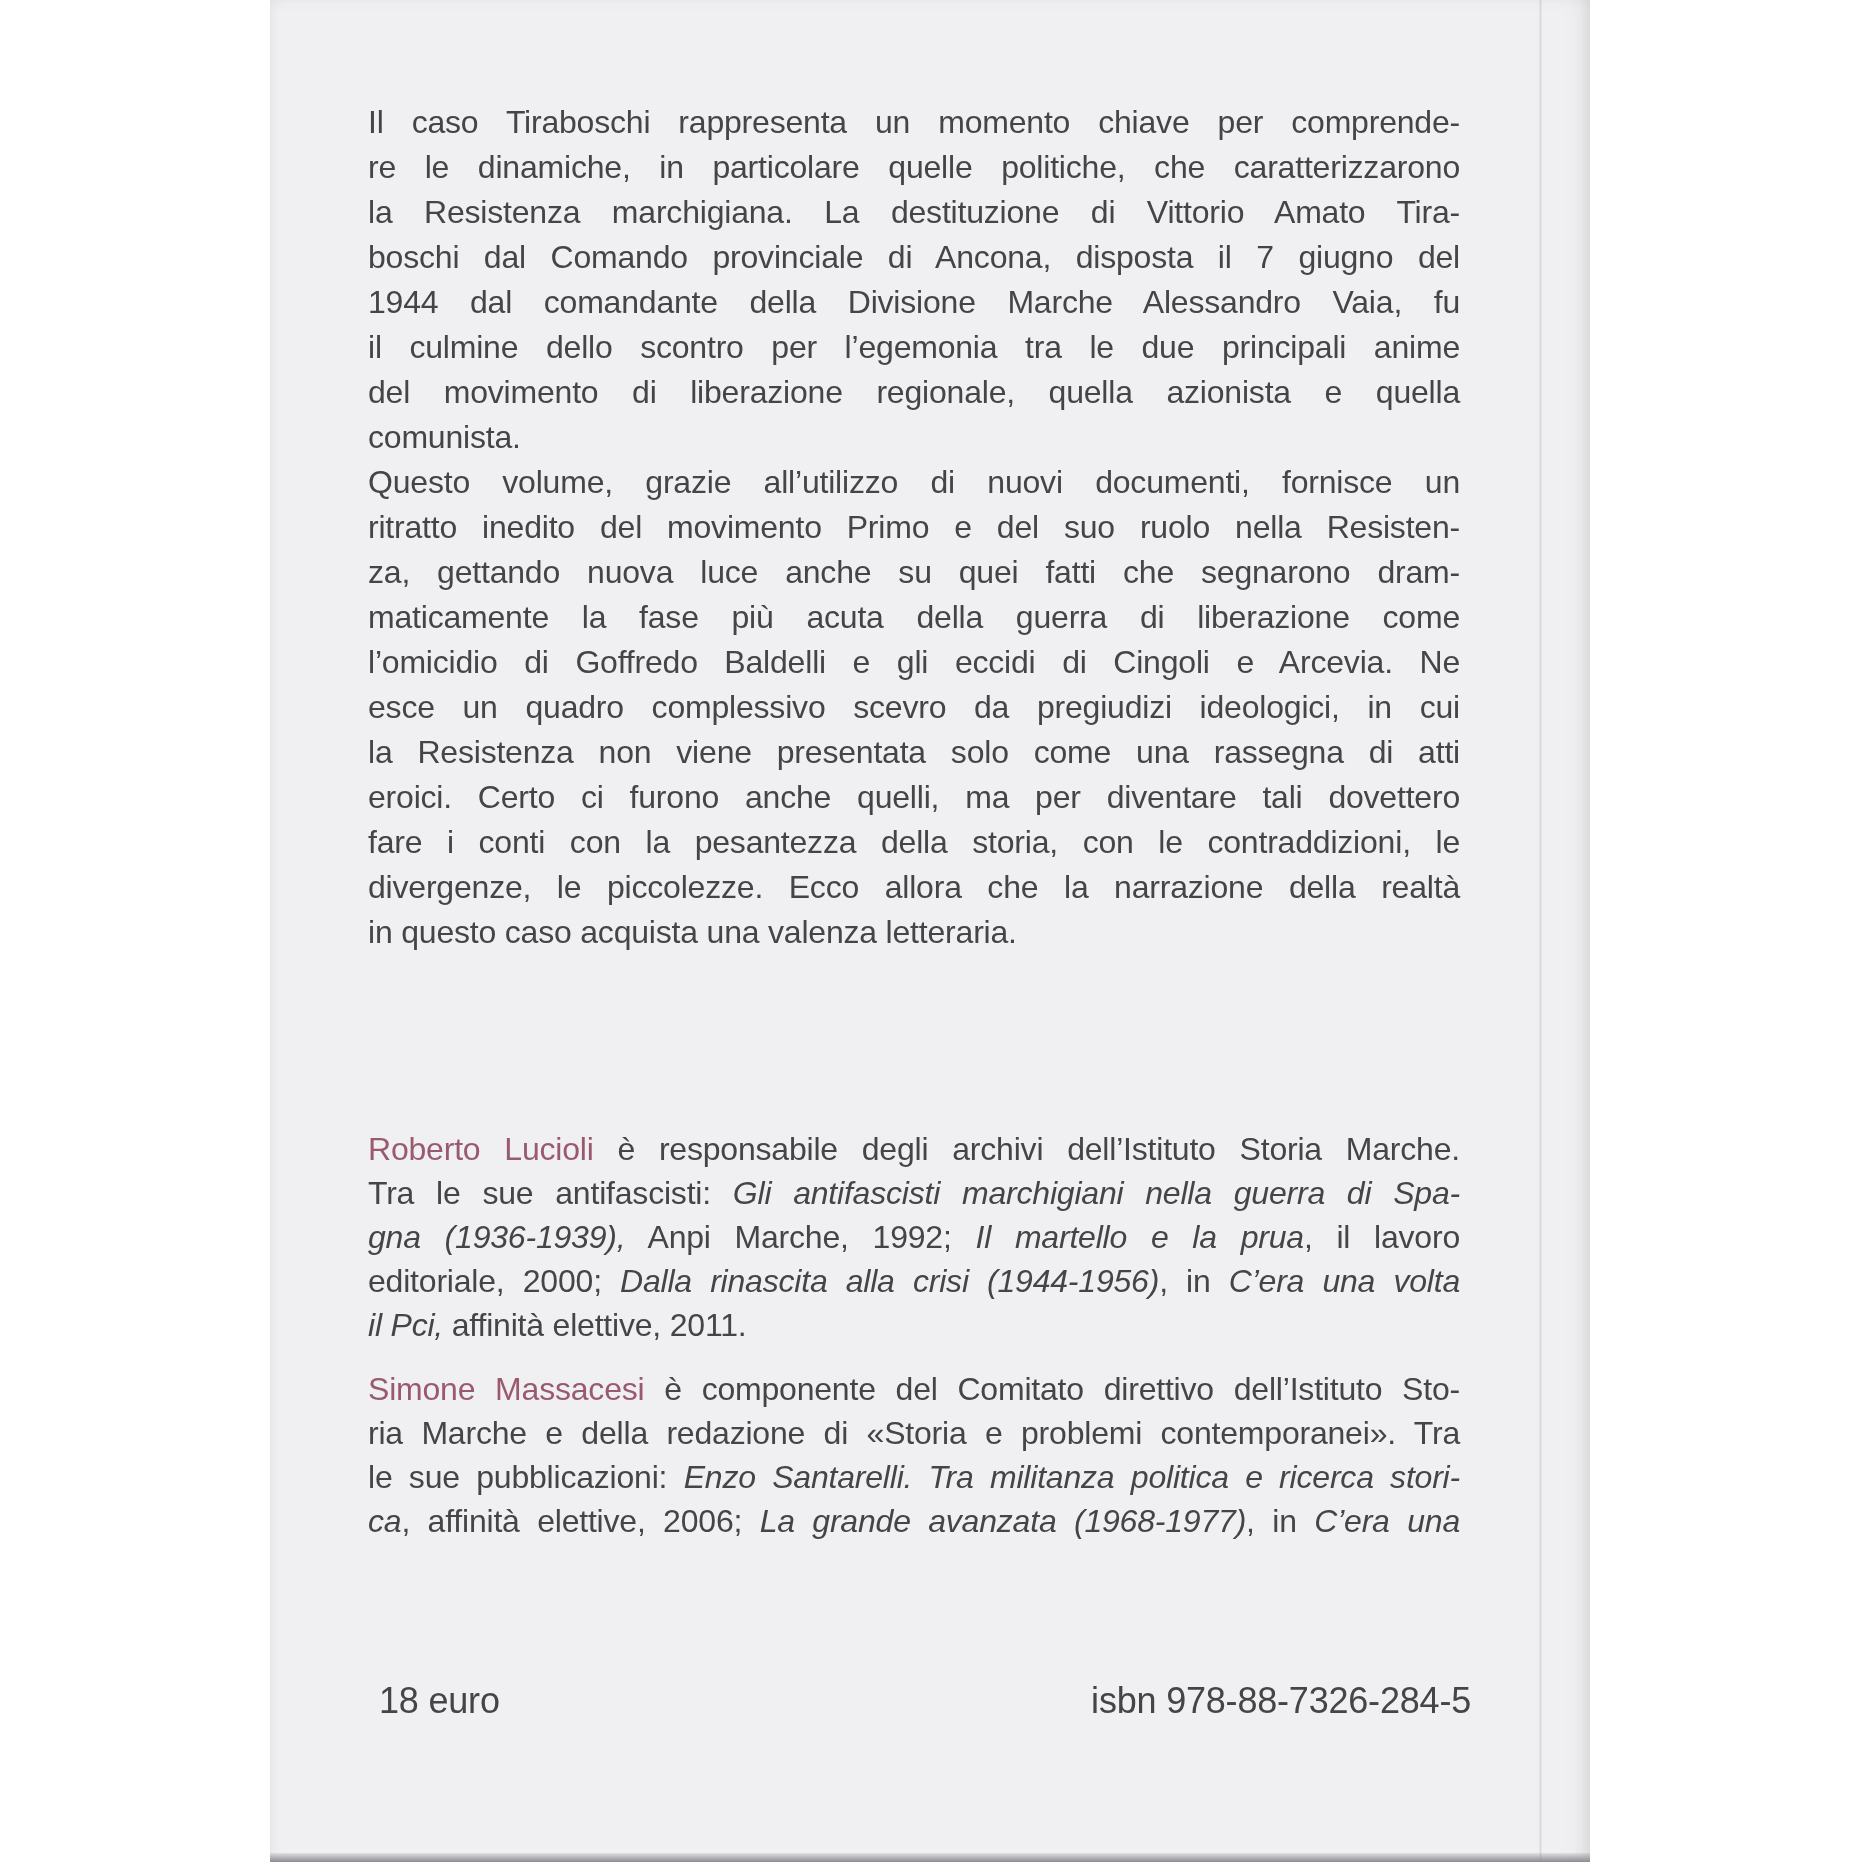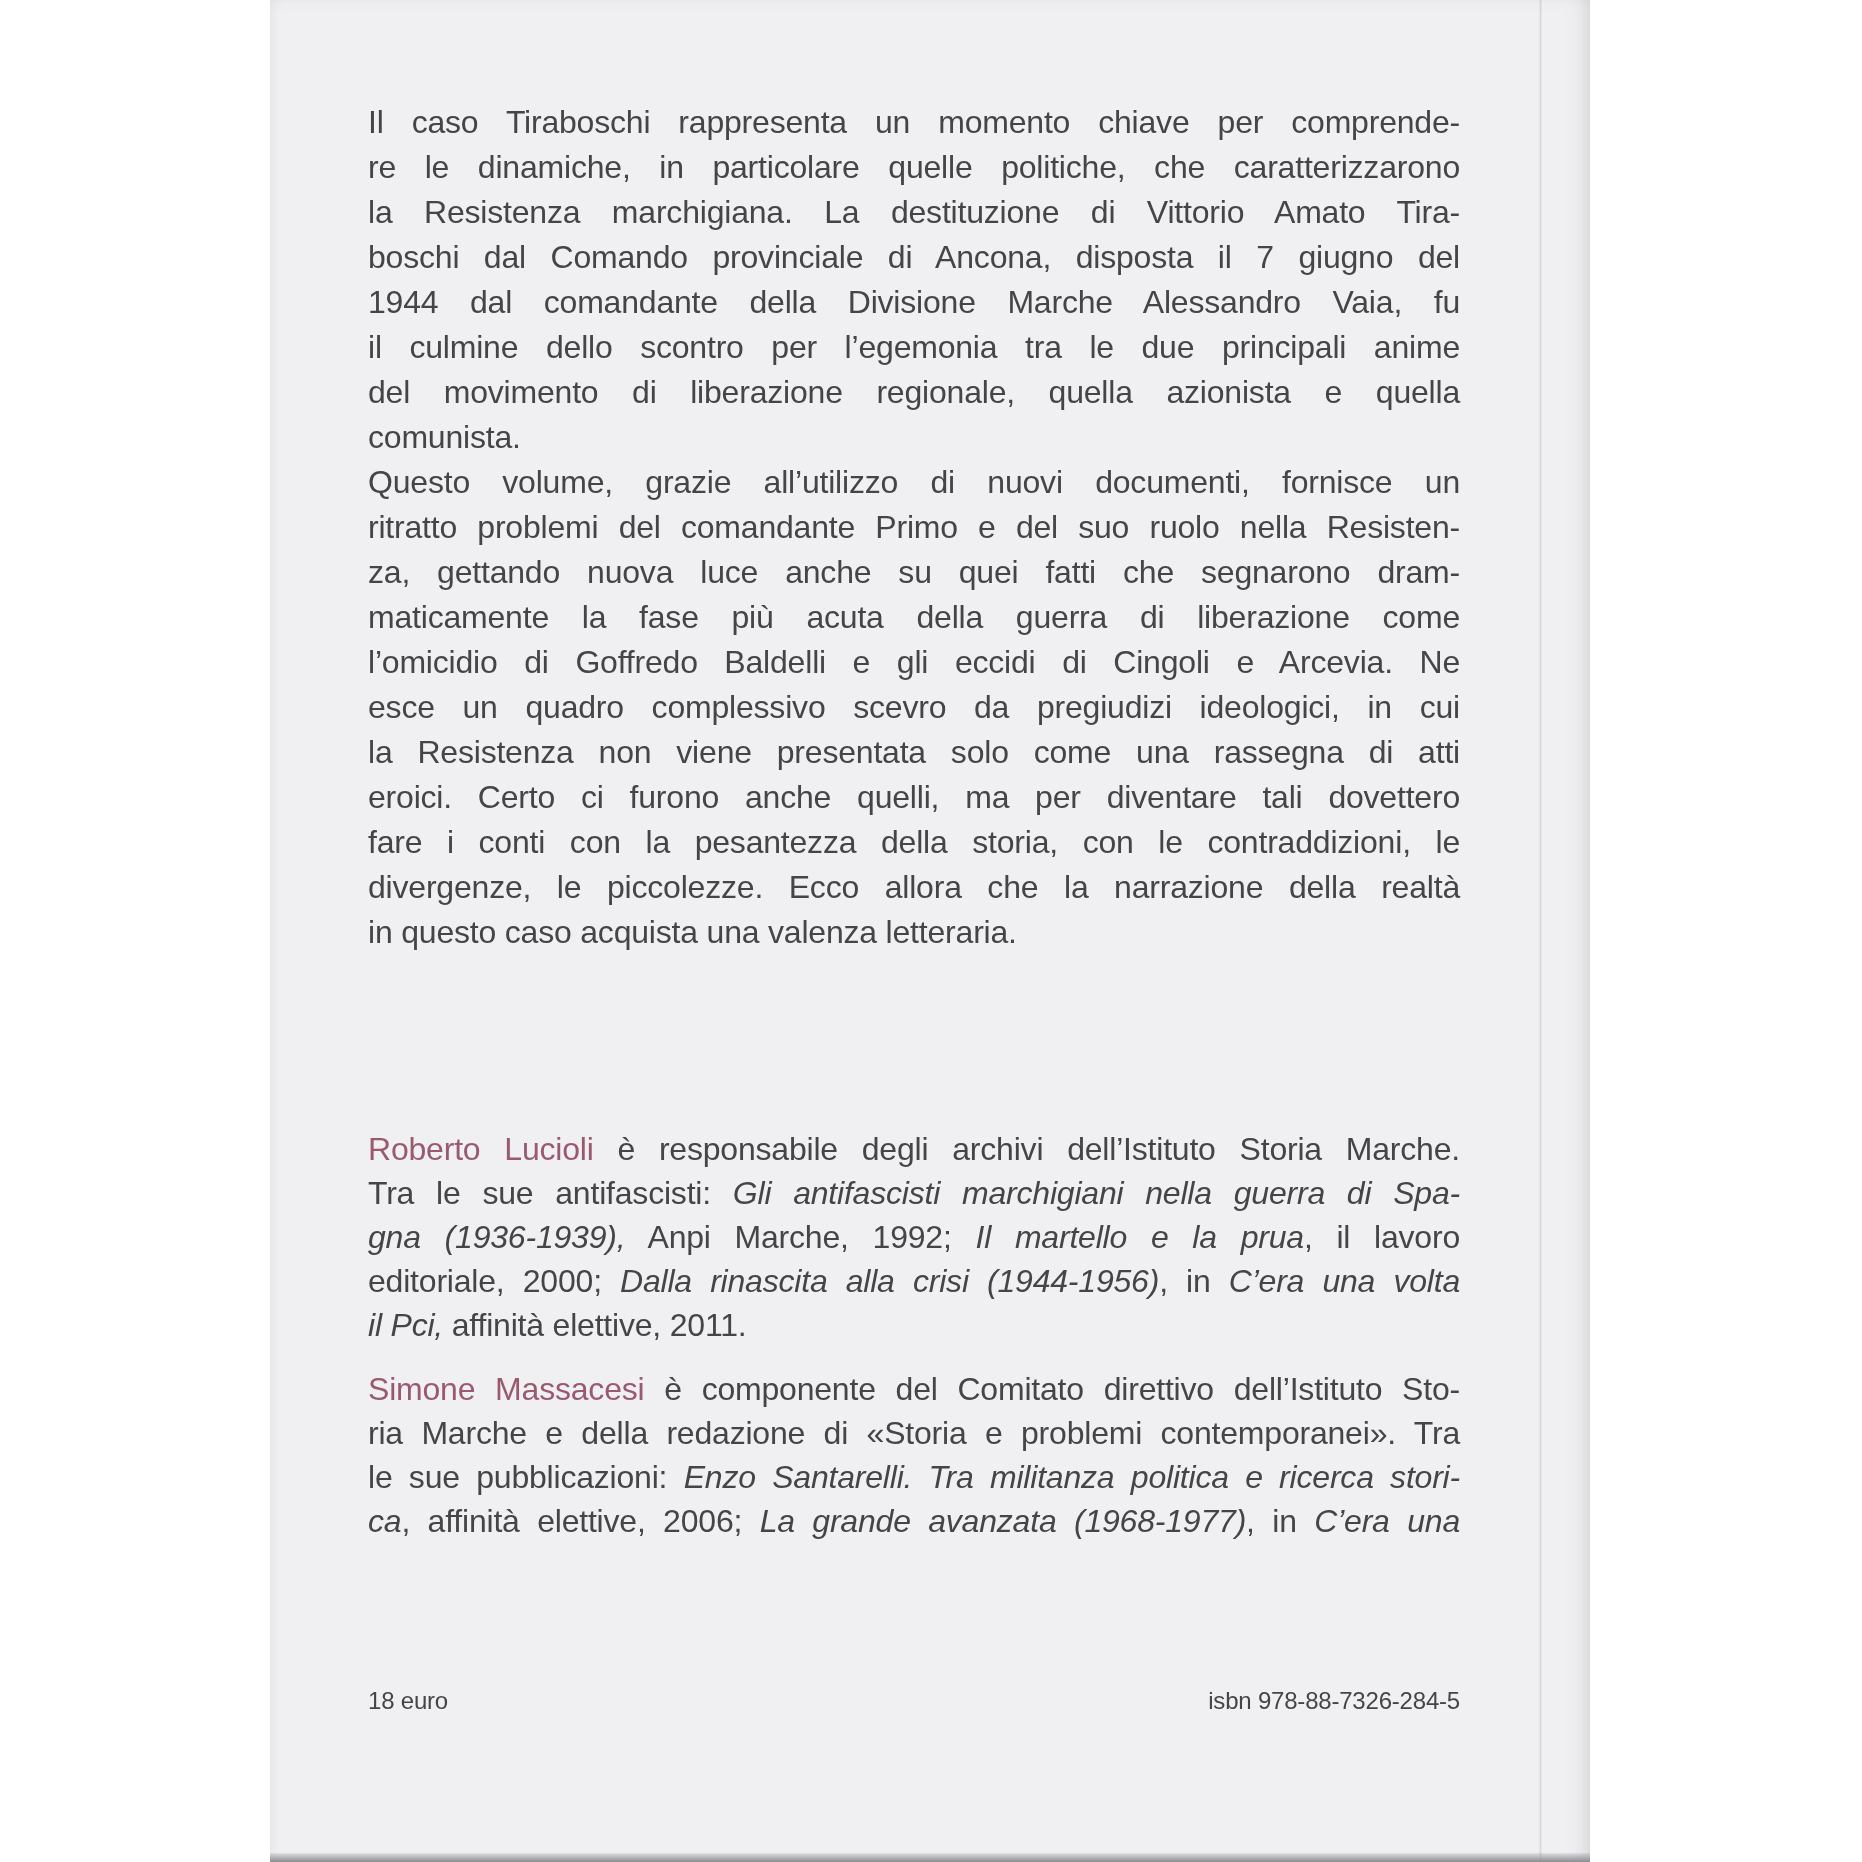--- a/index.html
+++ b/index.html
@@ -48,25 +48,25 @@
     text-align: justify;
     text-align-last: justify;
     white-space: nowrap;
   }
   .bio .line { line-height: 44px; height: 44px; }
   .line.last { text-align-last: left; }
   .line .i { font-style: italic; }
   .line .accent { color: var(--accent-color); }
   .footer {
     position: absolute;
-    left: 98px; top: 1678px;
+    left: 109px; top: 1678px;
     width: 1092px;
     display: flex;
     justify-content: space-between;
-    font-size: 24px;
+    font-size: 36px;
     line-height: 45px;
     color: var(--text-color);
     letter-spacing: -0.2px;
   }
   .bottom-edge {
     position: absolute;
     left: 0; bottom: 0;
     width: 100%; height: 9px;
     background: linear-gradient(to bottom, rgba(140,140,146,0.15), var(--edge-color));
   }
@@ -81,21 +81,21 @@
     <div class="textcol synopsis">
         <div class="line"><span>Il caso Tiraboschi rappresenta un momento chiave per comprende-</span></div>
         <div class="line"><span>re le dinamiche, in particolare quelle politiche, che caratterizzarono</span></div>
         <div class="line"><span>la Resistenza marchigiana. La destituzione di Vittorio Amato Tira-</span></div>
         <div class="line"><span>boschi dal Comando provinciale di Ancona, disposta il 7 giugno del</span></div>
         <div class="line"><span>1944 dal comandante della Divisione Marche Alessandro Vaia, fu</span></div>
         <div class="line"><span>il culmine dello scontro per l’egemonia tra le due principali anime</span></div>
         <div class="line"><span>del movimento di liberazione regionale, quella azionista e quella</span></div>
         <div class="line last"><span>comunista.</span></div>
         <div class="line"><span>Questo volume, grazie all’utilizzo di nuovi documenti, fornisce un</span></div>
-        <div class="line"><span>ritratto problemi del comandante Primo e del suo ruolo nella Resisten-</span></div>
+        <div class="line"><span>ritratto inedito del movimento Primo e del suo ruolo nella Resisten-</span></div>
         <div class="line"><span>za, gettando nuova luce anche su quei fatti che segnarono dram-</span></div>
         <div class="line"><span>maticamente la fase più acuta della guerra di liberazione come</span></div>
         <div class="line"><span>l’omicidio di Goffredo Baldelli e gli eccidi di Cingoli e Arcevia. Ne</span></div>
         <div class="line"><span>esce un quadro complessivo scevro da pregiudizi ideologici, in cui</span></div>
         <div class="line"><span>la Resistenza non viene presentata solo come una rassegna di atti</span></div>
         <div class="line"><span>eroici. Certo ci furono anche quelli, ma per diventare tali dovettero</span></div>
         <div class="line"><span>fare i conti con la pesantezza della storia, con le contraddizioni, le</span></div>
         <div class="line"><span>divergenze, le piccolezze. Ecco allora che la narrazione della realtà</span></div>
         <div class="line last"><span>in questo caso acquista una valenza letteraria.</span></div>
       </div>

